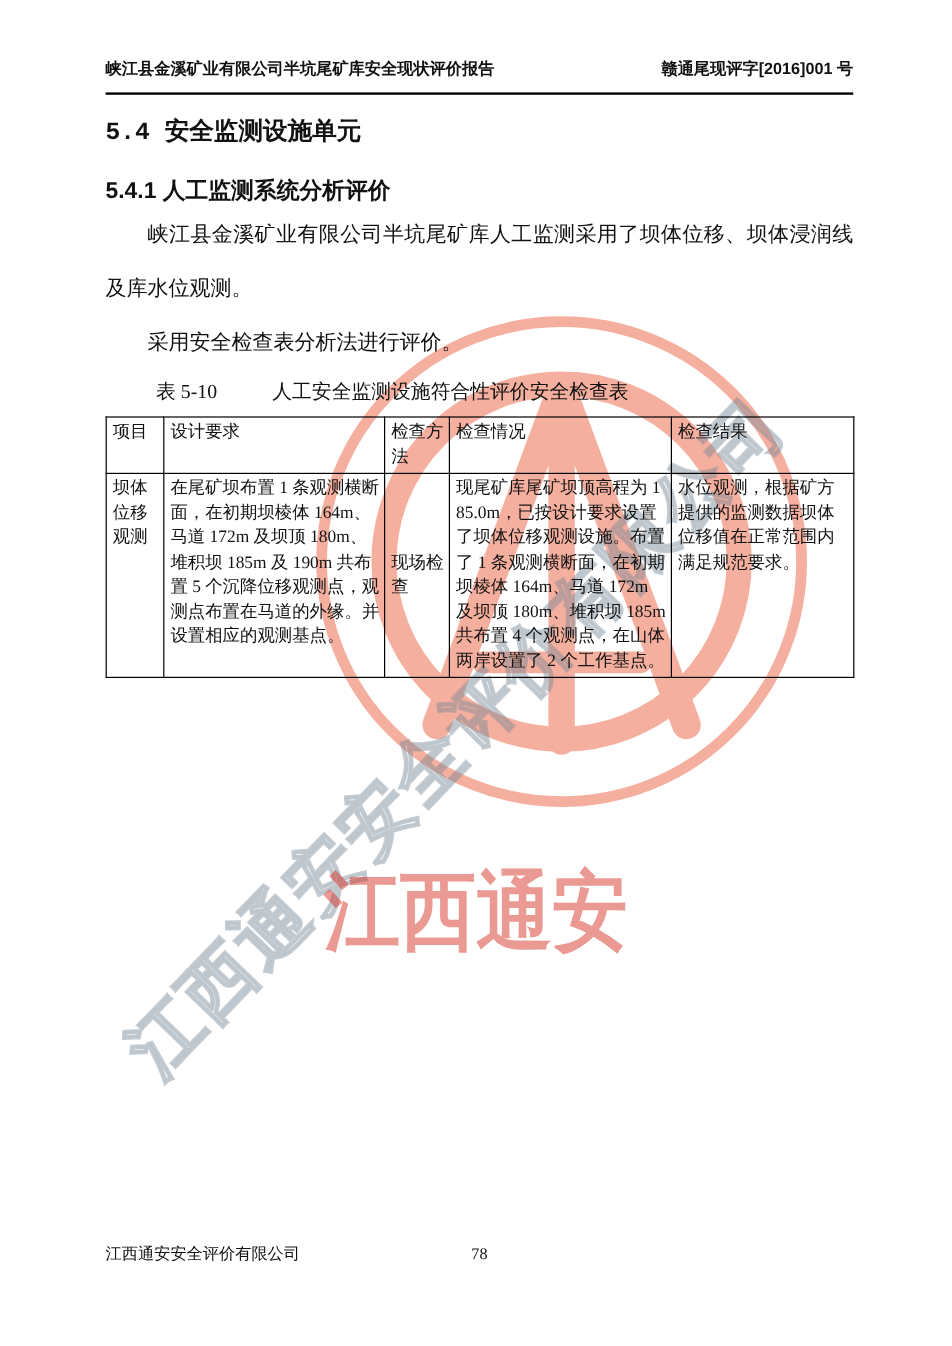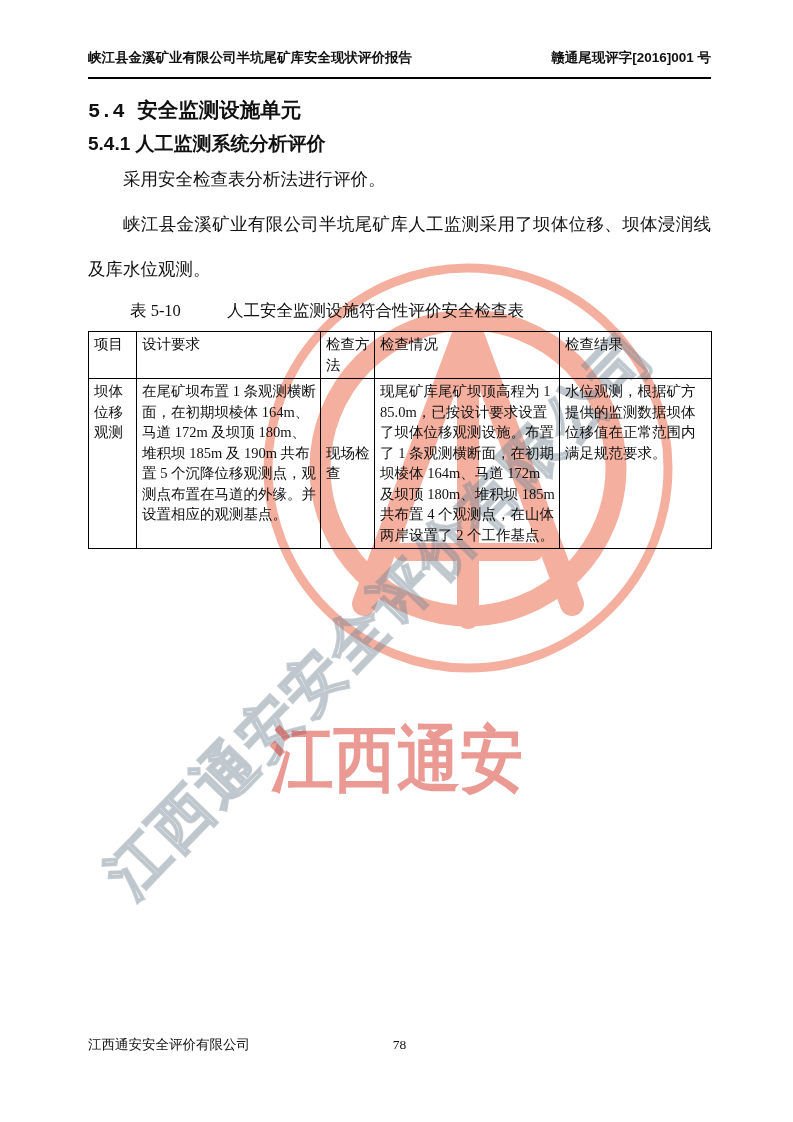--- a/index.html
+++ b/index.html
@@ -39,21 +39,21 @@
     font-weight:bold; font-size:13.5px; line-height:20px;
     padding-bottom:9px; border-bottom:2.5px solid #000;text-align:right;
   }
 
   .h1 {
     margin-top:20px;
     font-family:Liberation Mono, monospace;
     font-weight:bold; font-size:20.5px; line-height:26px;
   }
   .h2 {
-    margin-top:6px;
+    margin-top:22px;
     font-family:"Liberation Sans","DejaVu Sans",sans-serif;
     font-weight:bold; font-size:19px; line-height:26px;
   }
   .para {
     font-size:17.5px; line-height:45px; text-align:justify; text-indent:2em;
   }
   .para.first { margin-top:7px; }
 
   .tbl-caption {
     margin-top:6px; font-size:16.5px; line-height:25px; padding-left:42px;
@@ -108,23 +108,23 @@
     <div class="doc-header">
       <span>峡江县金溪矿业有限公司半坑尾矿库安全现状评价报告</span>
       <span>赣通尾现评字[2016]001 号</span>
     </div>
 
     <div class="h1">5.4  安全监测设施单元</div>
 
 
     <div class="h2">5.4.1 人工监测系统分析评价</div>
 
+    <div class="para">峡江县金溪矿业有限公司半坑尾矿库人工监测采用了坝体位移、坝体浸润线及库水位观测。</div>
+
     <div class="para">采用安全检查表分析法进行评价。</div>
-
-    <div class="para">峡江县金溪矿业有限公司半坑尾矿库人工监测采用了坝体位移、坝体浸润线及库水位观测。</div>
 
     <div class="tbl-caption">
       <span class="cap-label">表 5-10</span><span class="cap-title">人工安全监测设施符合性评价安全检查表</span>
     </div>
 
     <table class="checklist">
       <colgroup>
           <col class="c1">
           <col class="c2">
           <col class="c3">

